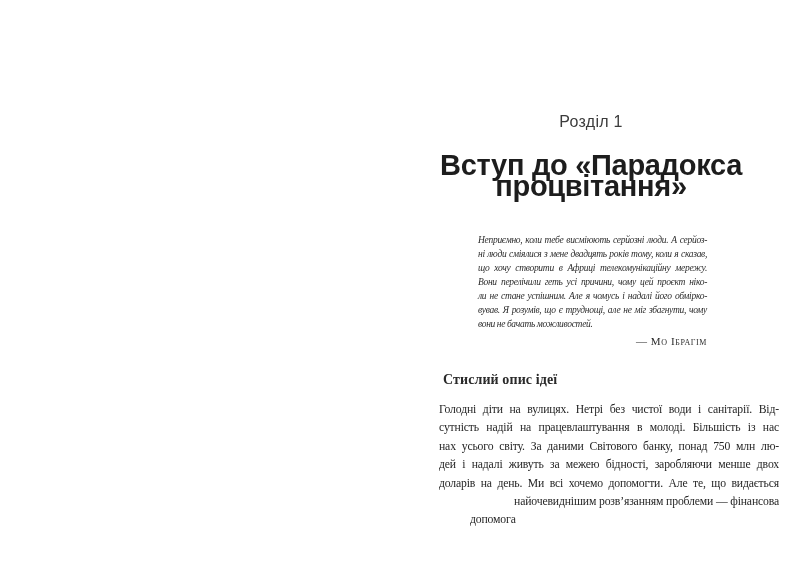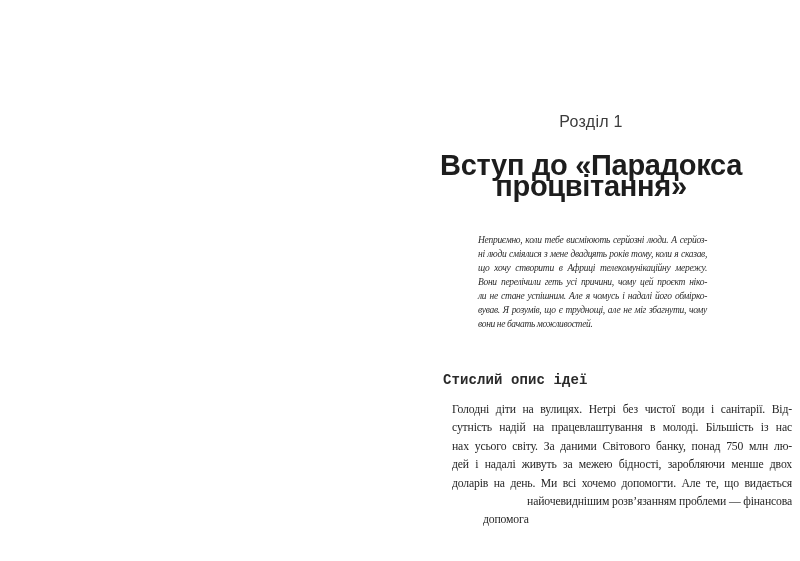--- a/index.html
+++ b/index.html
@@ -71,31 +71,31 @@
     letter-spacing: 0.6px;
     word-spacing: 0;
     color: #2b2b2b;
   }
 
   
   .section-heading {
     position: absolute;
     left: 443px;
     top: 372px;
-    font-family: Liberation Mono, monospace;
+    font-family: Liberation Serif, serif;
     font-size: 14px;
     font-weight: 600;
     letter-spacing: 0.1px;
     color: #2a2a2a;
   }
 
   
   .body-par {
     position: absolute;
-    left: 452px;
+    left: 439px;
     top: 401px;
     width: 340px;
     font-size: 11.7px;
     line-height: 18.4px;
     letter-spacing: -0.15px;
     color: #262626;
   }
   .bline {
     text-align: justify;
     text-align-last: justify;
@@ -120,20 +120,21 @@
   </div>
 
   <div class="epigraph">
     <div class="eline">Неприємно, коли тебе висміюють серйозні люди. А серйоз-</div>
     <div class="eline">ні люди сміялися з мене двадцять років тому, коли я сказав,</div>
     <div class="eline">що хочу створити в Африці телекомунікаційну мережу.</div>
     <div class="eline">Вони перелічили геть усі причини, чому цей проєкт ніко-</div>
     <div class="eline">ли не стане успішним. Але я чомусь і надалі його обмірко-</div>
     <div class="eline">вував. Я розумів, що є труднощі, але не міг збагнути, чому</div>
     <div class="eline last">вони не бачать можливостей.</div>
+    <div class="attribution">— Мо Ібрагім</div>
   </div>
 
   <div class="section-heading">Стислий опис ідеї</div>
 
   <div class="body-par">
     <div class="bline">Голодні діти на вулицях. Нетрі без чистої води і санітарії. Від-</div>
     <div class="bline">сутність надій на працевлаштування в молоді. Більшість із нас</div>
     <div class="bline">нах усього світу. За даними Світового банку, понад 750 млн лю-</div>
     <div class="bline">дей і надалі живуть за межею бідності, заробляючи менше двох</div>
     <div class="bline">доларів на день. Ми всі хочемо допомогти. Але те, що видається</div>

